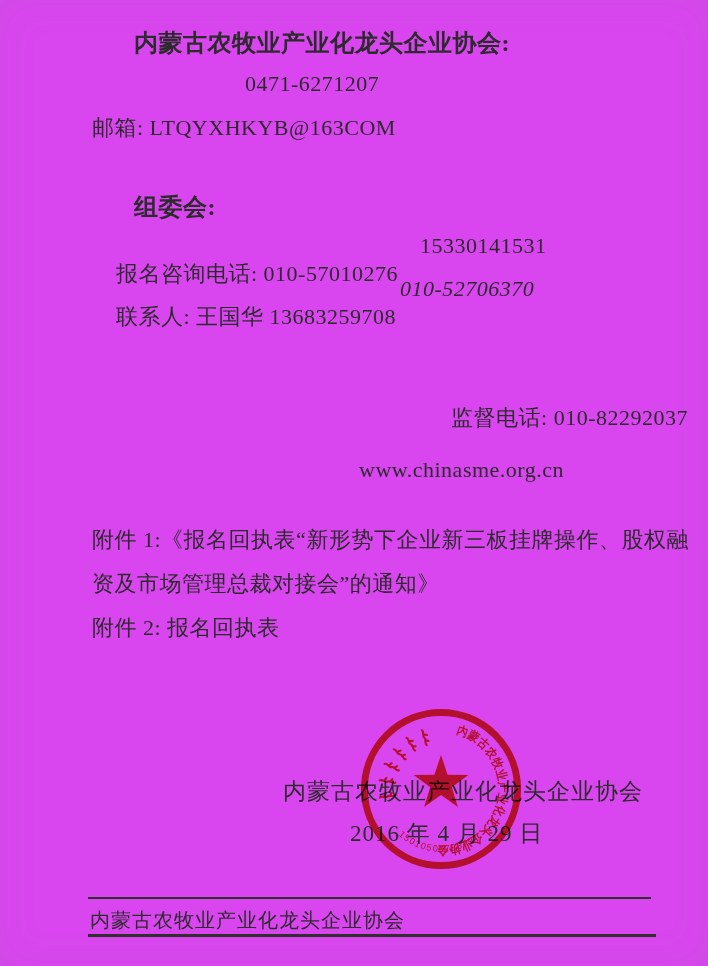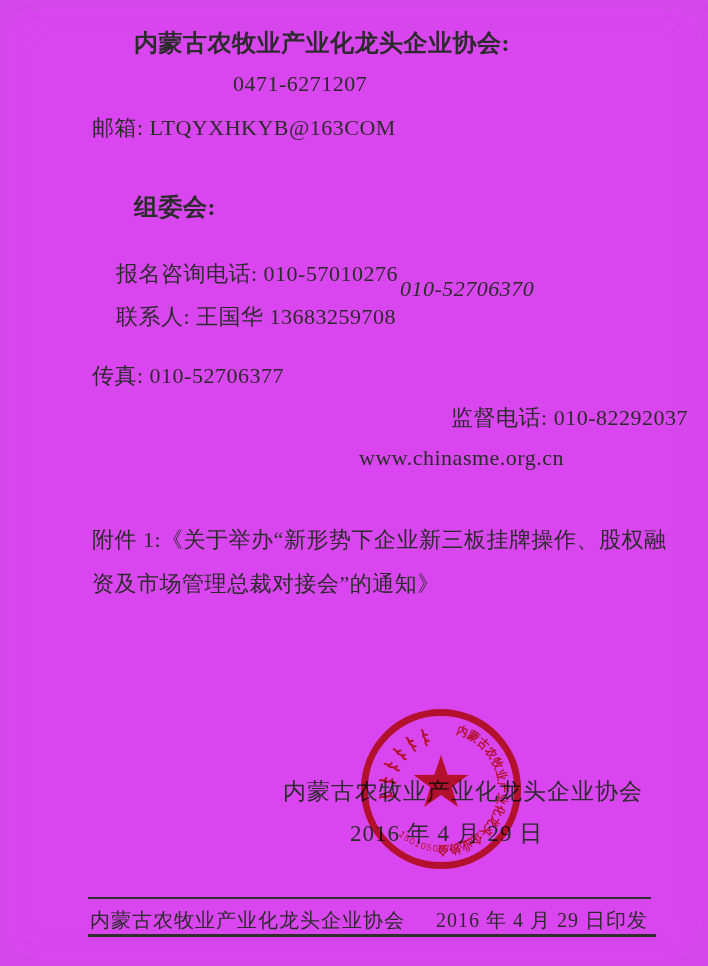--- a/index.html
+++ b/index.html
@@ -54,49 +54,50 @@
   }
 </style>
 </head>
 <body>
 
 <div class="page">
 
   <div class="heading" style="top:27px;">内蒙古农牧业产业化龙头企业协会:</div>
 
   <div class="line" style="top:71px;">
-    <span class="seg2" style="left:141px;font-family:Liberation Serif, serif;">0471-6271207</span>
+    <span class="seg2" style="left:153px;font-family:Liberation Serif, serif;">0471-6271207</span>
   </div>
 
   <div class="line" style="top:113px;">邮箱: LTQYXHKYB@163COM</div>
 
   <div class="heading" style="top:191px;">组委会:</div>
 
   <div class="line" style="top:233px;">
     <span>报名咨询电话: 010-57010276</span>
+    <span class="seg2" style="left:328px;">15330141531</span>
   </div>
 
   <div class="line" style="top:276px;">
     <span>联系人: 王国华 13683259708</span>
     <span class="seg2" style="left:308px;font-style:italic;">010-52706370</span>
   </div>
 
 
-  <div class="line" style="top:361px;">传真: 010-52706377</div>
 
   <div class="line" style="top:403px;text-align:right;">监督电话: 010-82292037</div>
 
   <div class="line" style="top:445px;">
-    <span class="seg2" style="left:267px;">www.chinasme.org.cn</span>
+    <span class="seg2" style="left:267px;margin-top:12px;">www.chinasme.org.cn</span>
   </div>
 
-  <div class="line" style="top:525px;">附件 1:《关于举办“新形势下企业新三板挂牌操作、股权融</div>
+  <div class="line" style="top:525px;">附件 1:《报名回执表“新形势下企业新三板挂牌操作、股权融</div>
 
   <div class="line" style="top:569px;">资及市场管理总裁对接会”的通知》</div>
 
+  <div class="line" style="top:613px;">附件 2: 报名回执表</div>
 
   <div class="sig" style="left:283px;top:776px;">内蒙古农牧业产业化龙头企业协会</div>
 
   <div class="sig" style="left:350px;top:818px;">2016 年 4 月 29 日</div>
 
   <svg class="seal" viewBox="0 0 200 200">
     <defs>
       <path id="sealArcCN" d="M 117.1,36.2 A 66,66 0 0 1 88.5,165" fill="none"></path>
       <path id="sealArcNum" d="M 32.3,124.6 A 72,72 0 0 0 167.7,124.6" fill="none"></path>
       <path id="mglyph" d="M 0,-9 C 2.5,-6 -2.5,-3 0,0 C 2.5,3 -2.5,6 0,9 M 0,-4 L 4,-2 M 0,3 L 3.5,5" fill="none" stroke="#d02b20" stroke-width="2.4" stroke-linecap="round"></path>
@@ -121,17 +122,16 @@
 
     <text font-size="10.5" fill="#d02b20" letter-spacing="1.5" font-family="Liberation Sans, DejaVu Sans, sans-serif">
       <textPath href="#sealArcNum" startOffset="34">1501050078879</textPath>
     </text>
   </svg>
 
   <div class="rule" style="left:88px;top:897px;width:563px;height:2px;"></div>
 
   <div class="footer-text" style="left:90px;">内蒙古农牧业产业化龙头企业协会</div>
 
-  <div class="footer-text" style="right:60px;">2016 年 4 月 29 日印发</div>
 
   <div class="rule" style="left:88px;top:934px;width:568px;height:3px;"></div>
 
 </div>
 
 </body></html>

